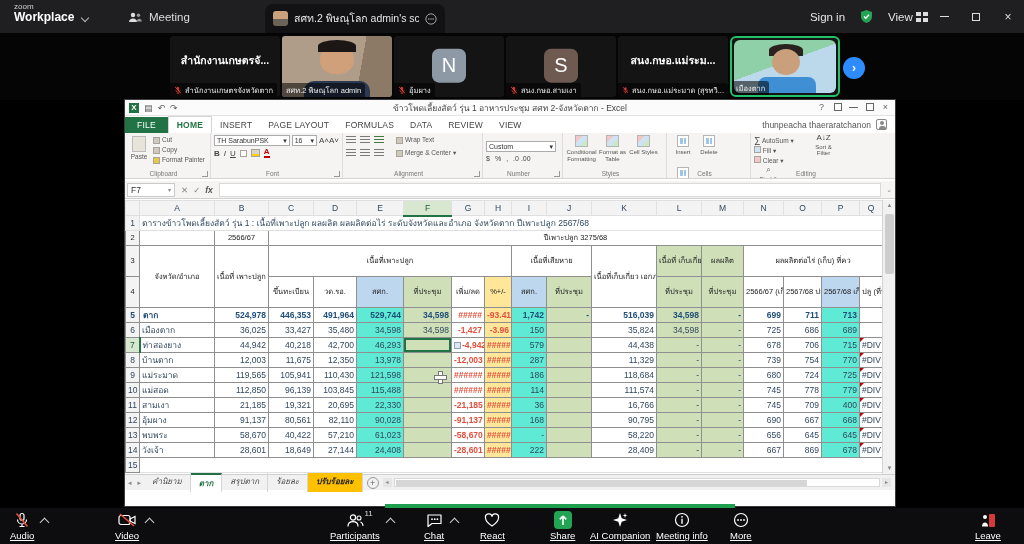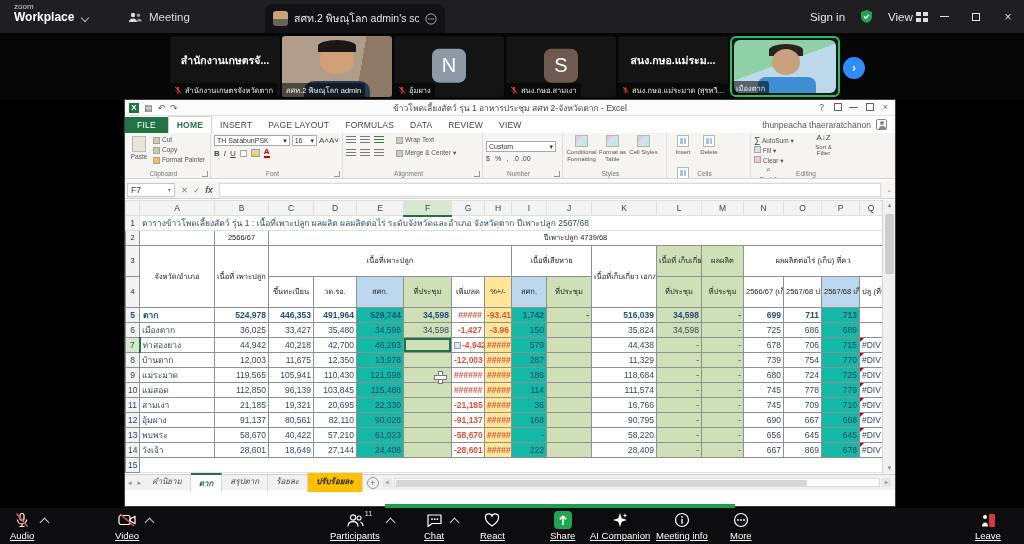--- a/index.html
+++ b/index.html
@@ -94,21 +94,21 @@
   td.rn{background:#f3f3f3;color:#666;text-align:center;font-size:8px;border:1px solid #d0d0d0;padding:0;}
   td.cl{background:#f3f3f3;color:#666;text-align:center;font-size:8.5px;border:1px solid #d0d0d0;height:13px;padding:0;}
   td.cl.selc{background:#d8e7d0;color:#17613a;border-bottom:2px solid #217346;}
   td.rn.selr{background:#d8e7d0;color:#17613a;border-right:2px solid #217346;}
   tr.hrow td{border:1px solid #8f8f8f;text-align:center;color:#222;font-size:7.5px;}
   td.title{font-size:9px;color:#111;border:1px solid #e8e8e8;border-left:none;text-align:left;}
   td.pre{white-space:pre-line;line-height:1.15;}
   td.num{text-align:right;}
   td.namecell{padding-left:7px;border:1px solid #8f8f8f;}
   tr.datarow td{border:1px solid #8f8f8f;}
-  tr.datarow td.cb{background:#14b8a6;text-align:right;}
+  tr.datarow td.cb{background:#5eead4;text-align:right;}
   tr.datarow td.cg{background:#cfe0b8;}
   tr.datarow td.cy{background:#ffe699;}
   td.cbh{background:#bdd7ee!important;} td.cgh{background:#cfe0b8!important;} td.cyh{background:#ffe699!important;}
   .redv{color:#e0503c!important;font-weight:bold;}
   tr.total td{font-weight:bold;color:#1f4e79;}
   td.selcell{box-shadow:inset 0 0 0 2px #217346;position:relative;}
   td.errv{color:#333;font-size:7.5px;position:relative;text-align:right;}
   td.errv:before,td.gicon-holder:before{content:"";position:absolute;left:0;top:0;border-left:4px solid #c00000;border-bottom:4px solid transparent;}
   td.relc{position:relative;}
   .gicon{display:inline-block;width:7px;height:7px;background:#dfe6ef;border:1px solid #8aa0bd;margin-right:1px;vertical-align:middle;}
@@ -493,21 +493,21 @@
               <td class="cl">Q</td>
             </tr>
         <tr>
           <td class="rn">1</td>
           <td class="title" colspan="17">ตารางข้าวโพดเลี้ยงสัตว์ รุ่น 1 : เนื้อที่เพาะปลูก ผลผลิต ผลผลิตต่อไร่ ระดับจังหวัดและอำเภอ จังหวัดตาก ปีเพาะปลูก 2567/68</td>
         </tr>
         <tr class="hrow">
           <td class="rn">2</td>
           <td></td>
           <td>2566/67</td>
-          <td colspan="15">ปีเพาะปลูก 4739/68</td>
+          <td colspan="15">ปีเพาะปลูก 3275/68</td>
         </tr>
         <tr class="hrow" style="height:31px">
           <td class="rn">3</td>
           <td rowspan="2">จังหวัด/อำเภอ</td>
           <td rowspan="2" class="pre">เนื้อที่
 เพาะปลูก
 เอกภาพ</td>
           <td colspan="6">เนื้อที่เพาะปลูก</td>
           <td colspan="2">เนื้อที่เสียหาย</td>
           <td rowspan="2" class="pre">เนื้อที่เก็บเกี่ยว
@@ -670,21 +670,21 @@
               <td class="num cg"></td>
               <td class="num redv">-21,185</td>
               <td class="num cy redv">#####</td>
               <td class="num cb">36</td>
               <td class="num cg"></td>
               <td class="num ">16,766</td>
               <td class="num cg">-</td>
               <td class="num cg">-</td>
               <td class="num ">745</td>
               <td class="num ">709</td>
-              <td class="num cb">710</td>
+              <td class="num cb">400</td>
               <td class="errv relc">#DIV</td>
             </tr>
             <tr class="datarow">
               <td class="rn">12</td>
               <td class="namecell">อุ้มผาง</td>
               <td class="num ">91,137</td>
               <td class="num ">80,561</td>
               <td class="num ">82,110</td>
               <td class="num cb">90,028</td>
               <td class="num cg"></td>

